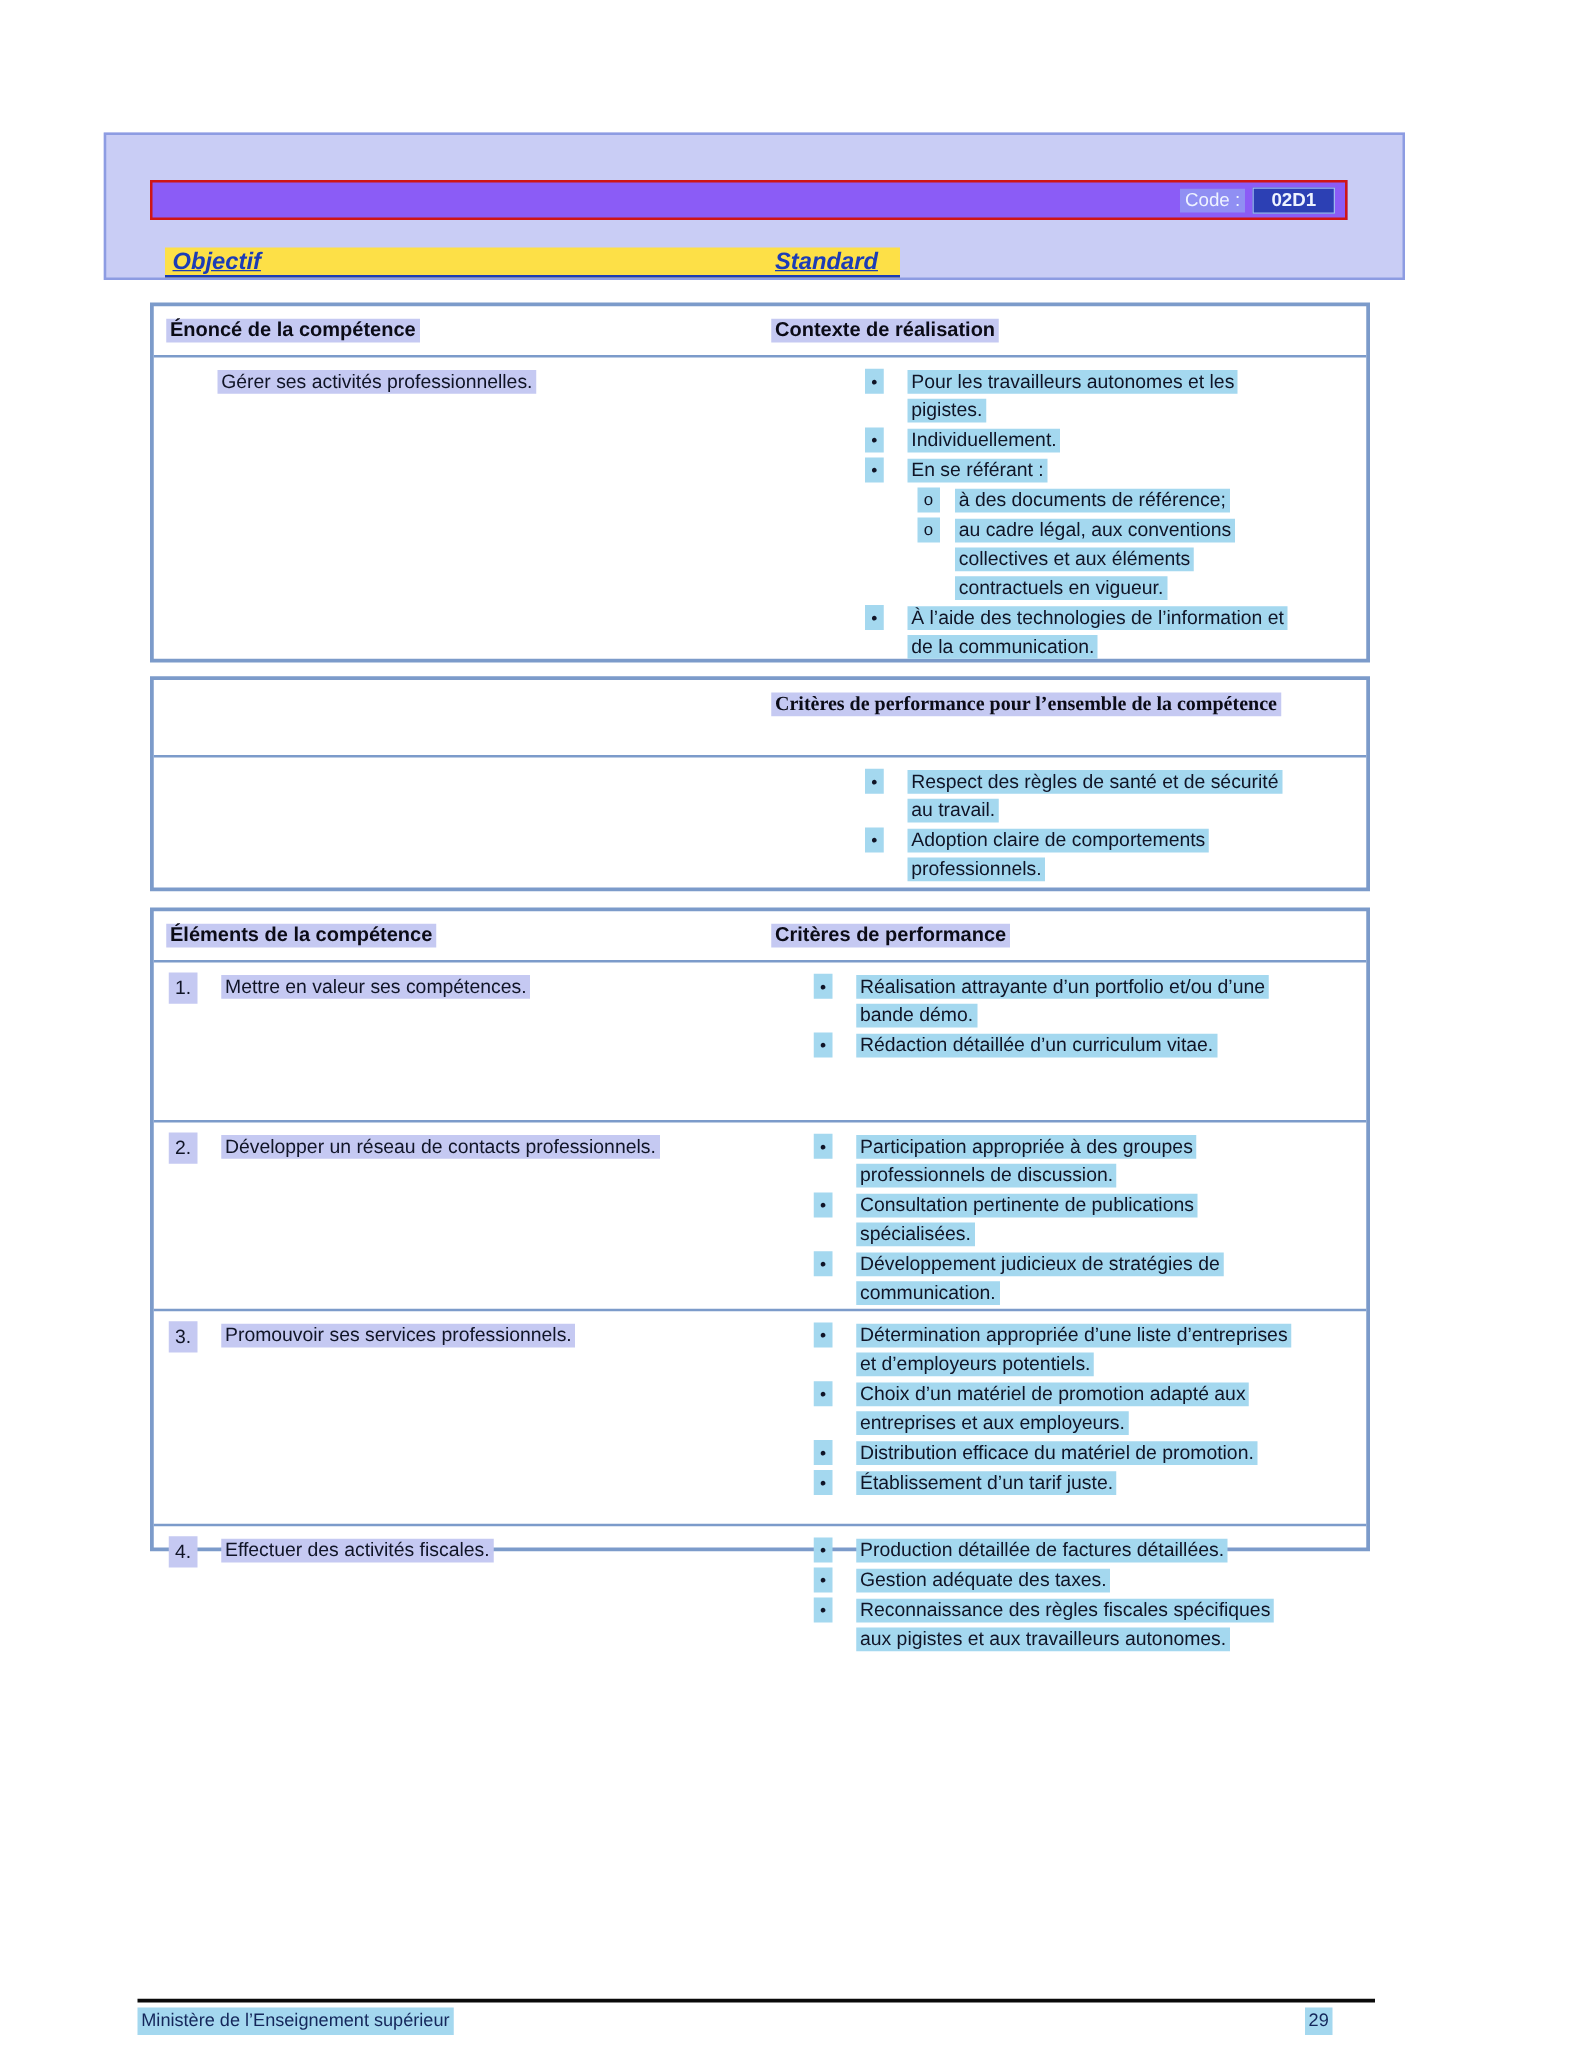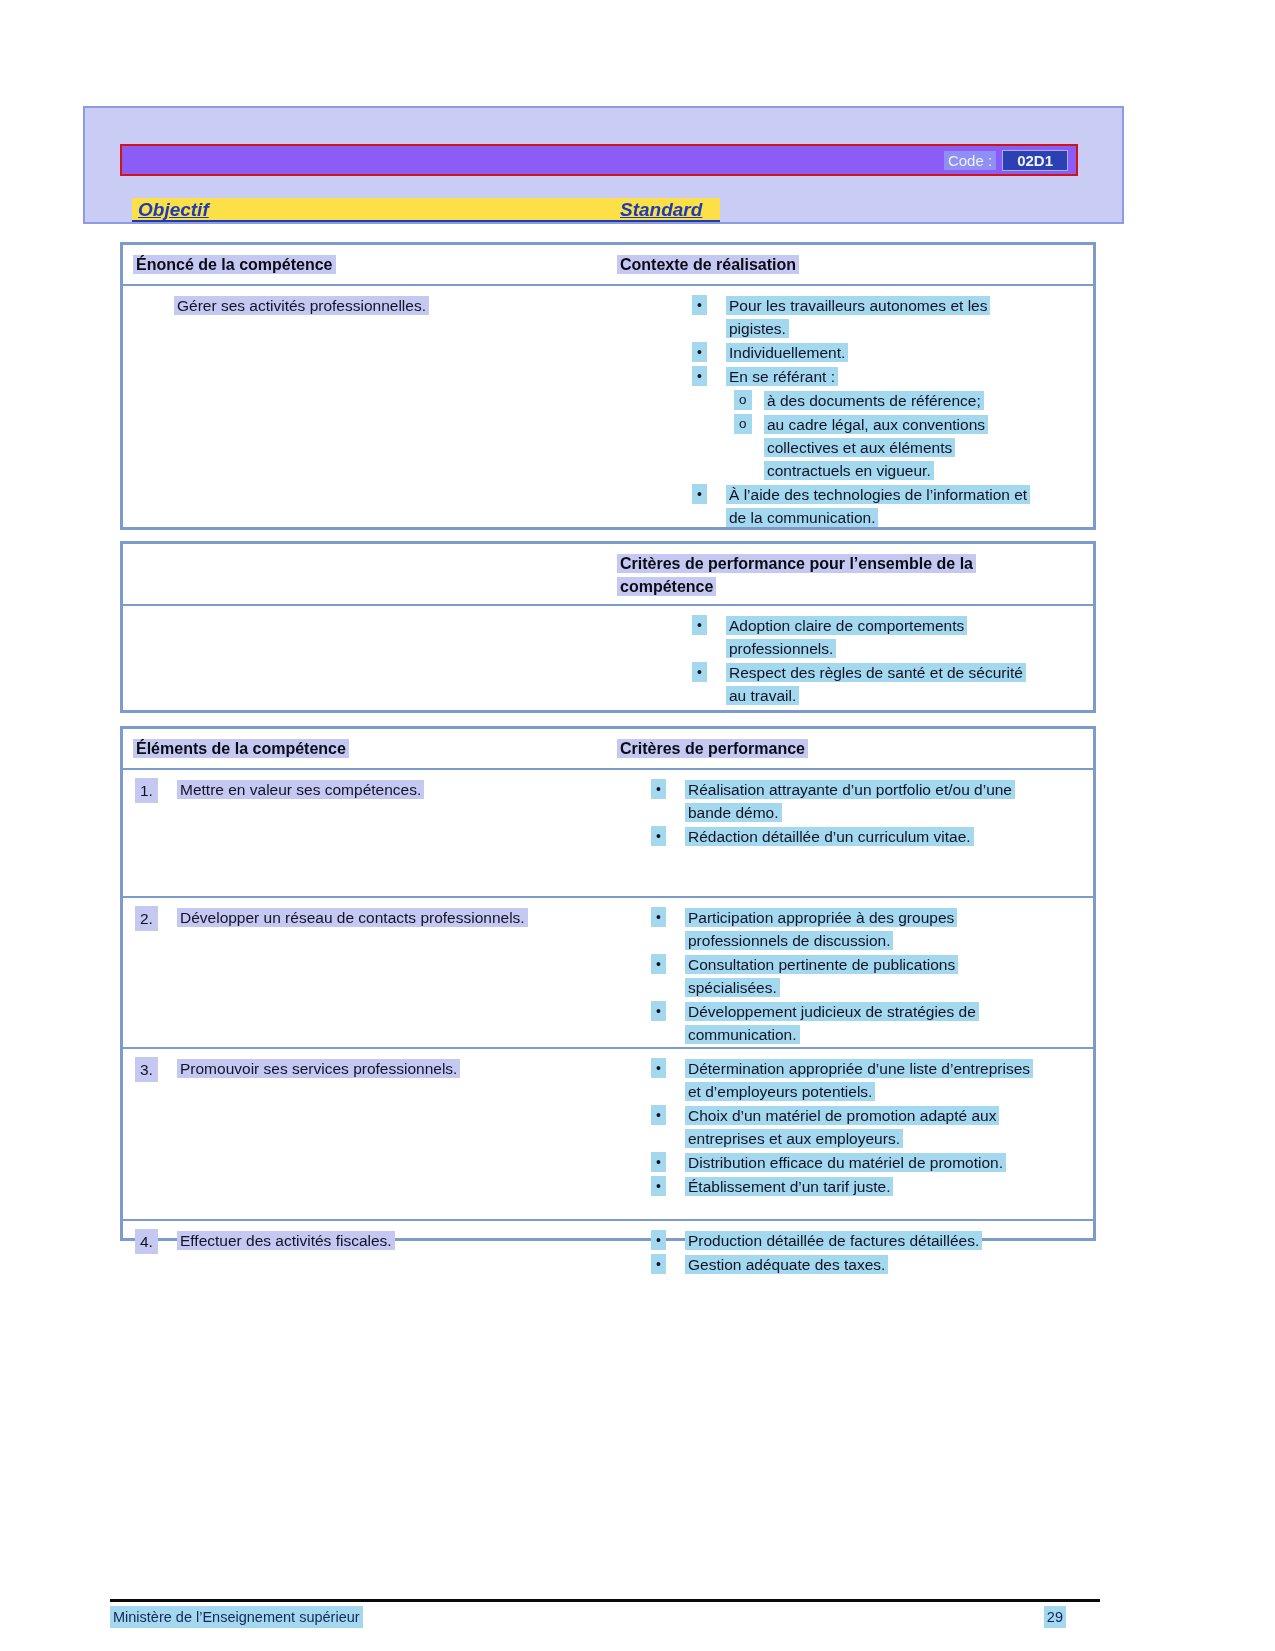--- a/index.html
+++ b/index.html
@@ -97,21 +97,21 @@
 
   .col-l { width: 494px; box-sizing: border-box; padding-left: 10px; flex: 0 0 auto; }
   .col-r { flex: 1 1 auto; min-width: 0; }
 
   .hdr-txt {
     font-weight: bold;
     font-size: 16px;
     color: #0b0b16;
     line-height: 23px;
   }
-  .hdr-wrap { display: block; max-width: 440px; }
+  .hdr-wrap { display: block; max-width: 440px; font-family: Liberation Serif, serif; }
 
   .hl-l {
     background: #c5c9f2;
     padding: 1px 3px;
     box-decoration-break: clone;
     -webkit-box-decoration-break: clone;
   }
   .hl-c {
     background: #a4d8ef;
     padding: 1px 3px;
@@ -247,22 +247,22 @@
     <div class="t-head t-head-2">
       <div class="col-l"></div>
       <div class="col-r">
         <span class="hdr-wrap"><span class="hdr-txt hl-l">Critères de performance pour l’ensemble de la compétence</span></span>
       </div>
     </div>
     <div class="t-body">
       <div class="col-l"></div>
       <div class="col-r">
         <ul class="blist">
+          <li><span class="hl-c">Respect des règles de santé et de sécurité au travail.</span></li>
           <li><span class="hl-c">Adoption claire de comportements professionnels.</span></li>
-          <li><span class="hl-c">Respect des règles de santé et de sécurité au travail.</span></li>
         </ul>
       </div>
     </div>
   </div>
 
   <div class="tbl tbl3">
     <div class="t-head t-head-3">
       <div class="col-l">
         <span class="hdr-txt hl-l">Éléments de la compétence</span>
       </div>
@@ -323,20 +323,21 @@
       <div class="col-l">
         <div class="el-line">
           <span class="el-num">4.</span>
           <span class="hl-l">Effectuer des activités fiscales.</span>
         </div>
       </div>
       <div class="col-r">
         <ul class="blist">
           <li><span class="hl-c">Production détaillée de factures détaillées.</span></li>
           <li><span class="hl-c">Gestion adéquate des taxes.</span></li>
+          <li><span class="hl-c">Reconnaissance des règles fiscales spécifiques aux pigistes et aux travailleurs autonomes.</span></li>
         </ul>
       </div>
     </div>
   </div>
 
   <div class="footer-rule"></div>
   <div class="footer-row">
     <span class="hl-c">Ministère de l’Enseignement supérieur</span>
     <span class="hl-c">29</span>
   </div>

